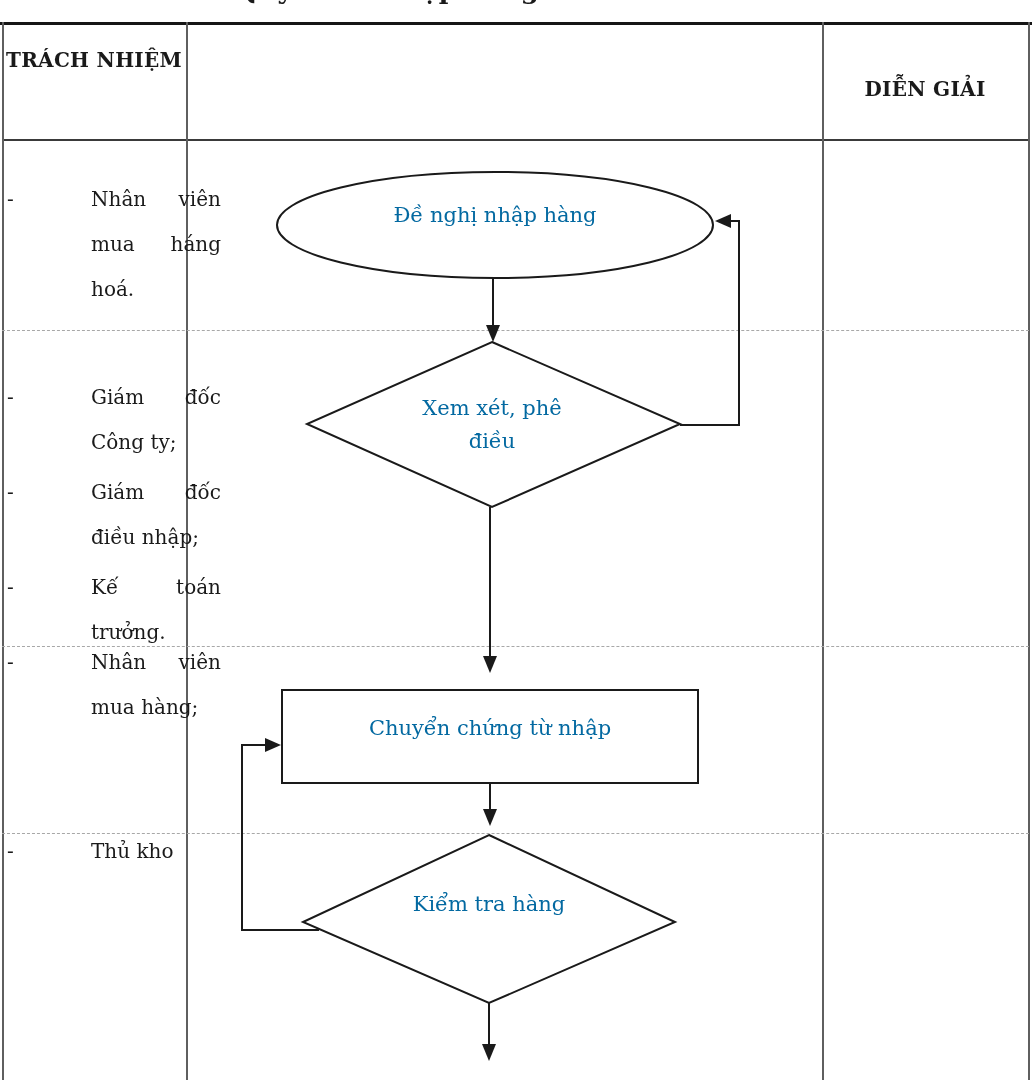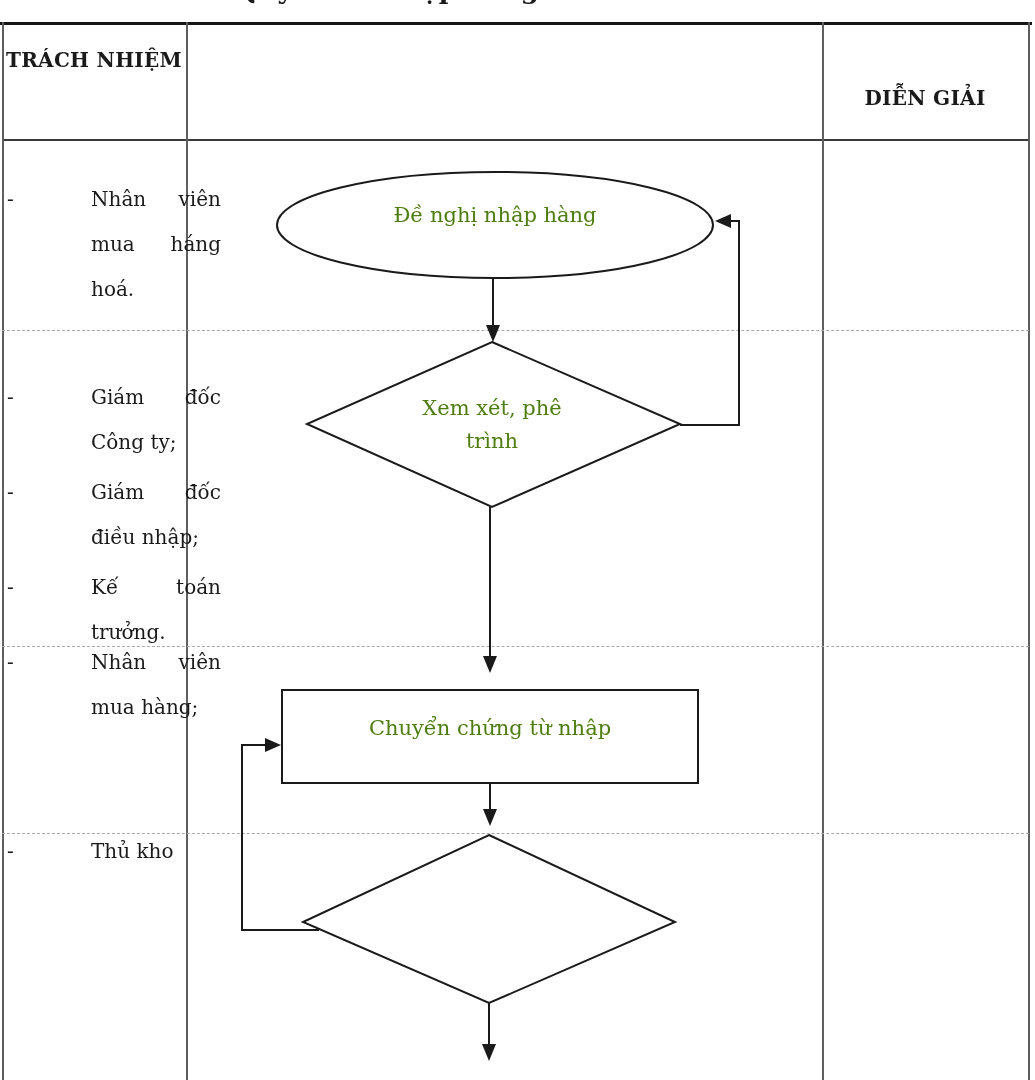--- a/index.html
+++ b/index.html
@@ -20,32 +20,32 @@
   .v-left  { left:2px; }
   .v-c1c2  { left:186px; }
   .v-c2c3  { left:822px; }
   .v-right { left:1028px; }
   .rowline { position:absolute; left:2px; width:1027px; height:0; border-top:1px dashed #a8a8a8; }
   .r1 { top:330px; } .r2 { top:646px; } .r3 { top:833px; }
   
   .hdr { position:absolute; font-weight:bold; font-size:20px; text-align:center; letter-spacing:.3px; }
   .hdr-resp  { left:2px;   top:38px; width:184px; line-height:44px; }
   .hdr-steps { left:186px; top:67px; width:636px; line-height:26px; }
-  .hdr-expl  { left:822px; top:85px; width:206px; line-height:26px; }
+  .hdr-expl  { left:822px; top:76px; width:206px; line-height:26px; }
   
   .resp-item { position:absolute; left:7px; display:flex; font-size:20px; line-height:45px; }
   .resp-item .dash { width:40px; flex:0 0 40px; }
   .resp-item .txt  { width:130px; text-align:justify;margin-left:44px; }
   .i1  { top:177px; }
   .i2a { top:375px; } .i2b { top:470px; } .i2c { top:565px; }
   .i3  { top:640px; }
   .i4  { top:829px; }
   
   .fc-svg { position:absolute; left:0; top:0; }
-  .fc-label { position:absolute; text-align:center; font-size:21px; color:#4d7c0f; }
+  .fc-label { position:absolute; text-align:center; font-size:21px; color:#0369a1; }
   .lbl-start    { left:345px; top:201px; width:300px; line-height:28px; }
   .lbl-review   { left:416px; top:392px; width:152px; line-height:33px; }
   .lbl-transfer { left:282px; top:714px; width:416px; line-height:28px; }
   .lbl-check    { left:389px; top:890px; width:200px; line-height:28px; }
 </style>
 </head>
 <body>
 
 <div class="page">
 
@@ -109,16 +109,17 @@
       <polygon points="486,325 500,325 493,342"></polygon>
       <polygon points="483,656 497,656 490,673"></polygon>
       <polygon points="483,809 497,809 490,826"></polygon>
       <polygon points="482,1044 496,1044 489,1061"></polygon>
       <polygon points="731,214 731,228 715,221"></polygon>
       <polygon points="265,738 265,752 281,745"></polygon>
     </g>
   </svg>
 
   <div class="fc-label lbl-start">Đề nghị nhập hàng</div>
-  <div class="fc-label lbl-review">Xem xét, phê trình</div>
+  <div class="fc-label lbl-review">Xem xét, phê điều</div>
   <div class="fc-label lbl-transfer">Chuyển chứng từ nhập</div>
+  <div class="fc-label lbl-check">Kiểm tra hàng</div>
 
 </div>
 
 </body></html>

